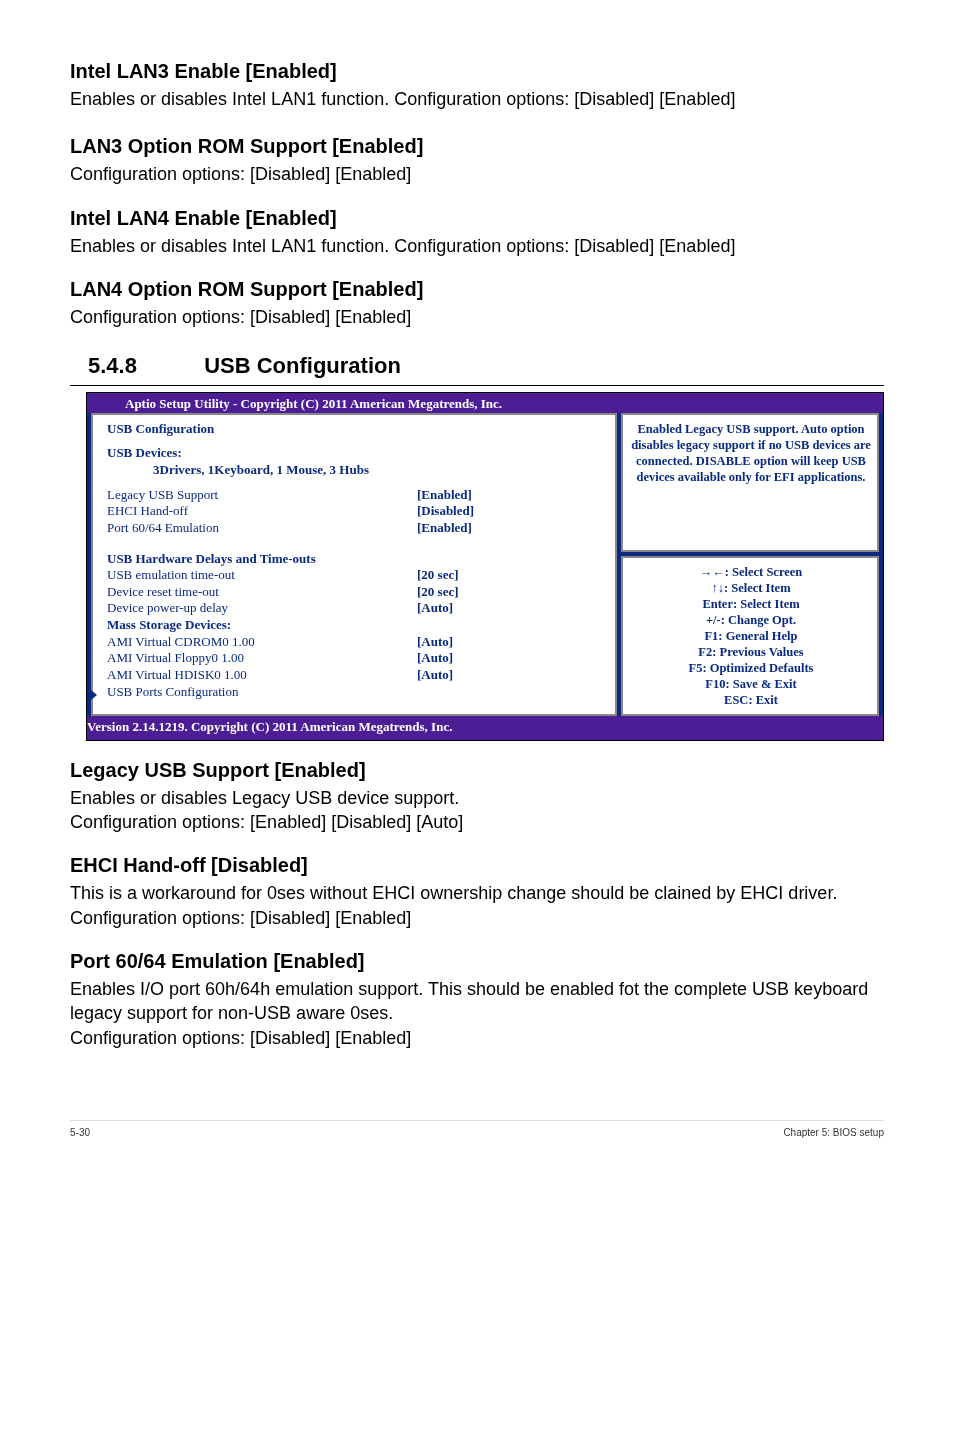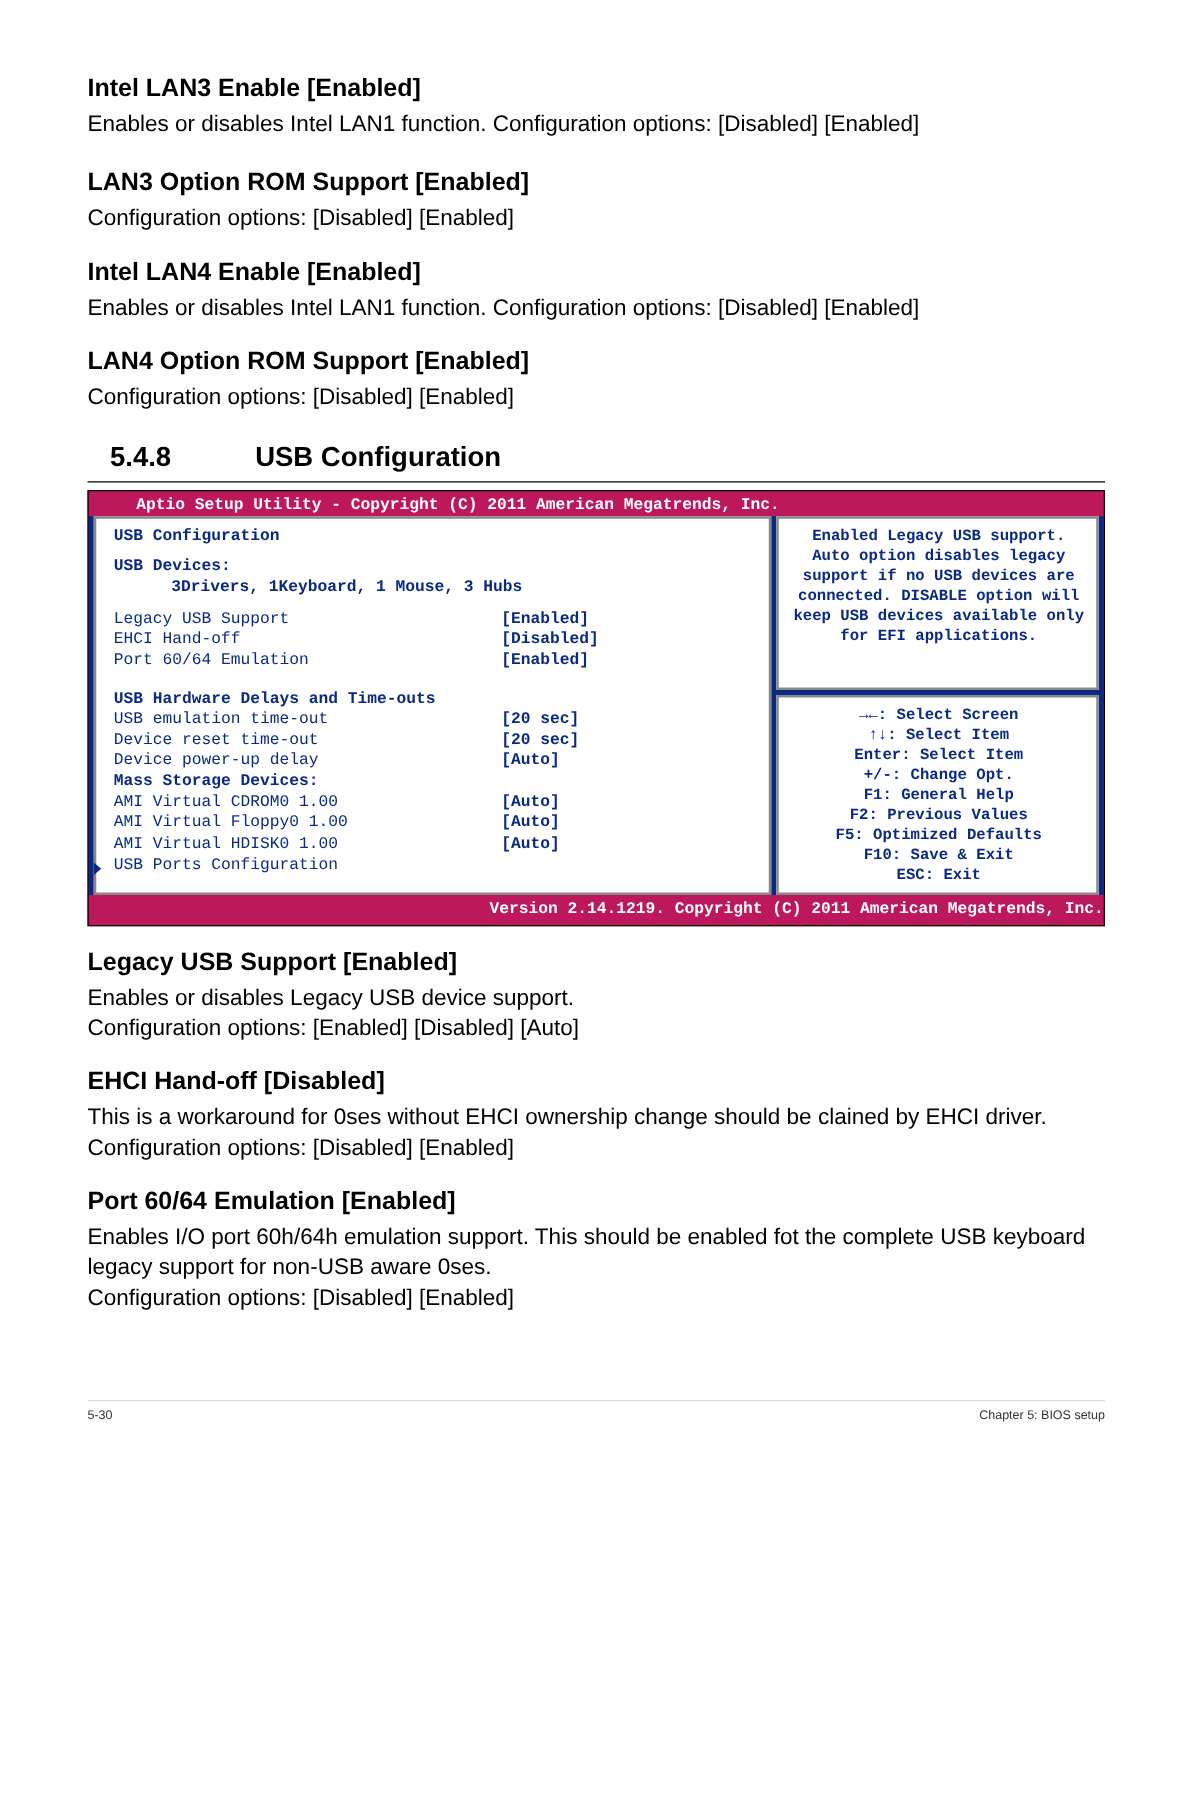--- a/index.html
+++ b/index.html
@@ -35,25 +35,25 @@
     display: inline-block;
     width: 110px;
   }
   hr.section-rule {
     border: none;
     border-top: 1px solid #000;
     margin: 0 0 6px 0;
   }
   .bios-box {
     border: 1.5px solid #000;
-    background: #be185d;
-    font-family: Liberation Mono, monospace;
+    background: #4c1d95;
+    font-family: Liberation Serif, serif;
     font-size: 13px;
     line-height: 1.28;
-    margin: 0 0 18px 0;
+    margin: 0 0 18px 16px;
   }
   .bios-top {
     color: #fff;
     font-weight: bold;
     padding: 3px 0 0 38px;
   }
   .bios-tab-row {
     padding: 0 0 0 80px;
   }
   .bios-tab {
@@ -106,21 +106,21 @@
     left: -2px;
     bottom: 14px;
     width: 0; height: 0;
     border-top: 5px solid transparent;
     border-bottom: 5px solid transparent;
     border-left: 6px solid #0a2a80;
   }
   .bios-footer {
     color: #fff;
     font-weight: bold;
-    text-align: right;
+    text-align: left;
     padding: 3px 0 4px 0;
   }
   .page-footer {
     display: flex;
     justify-content: space-between;
     font-size: 10px;
     color: #333;
     margin-top: 70px;
     border-top: 1px solid #ddd;
     padding-top: 6px;

